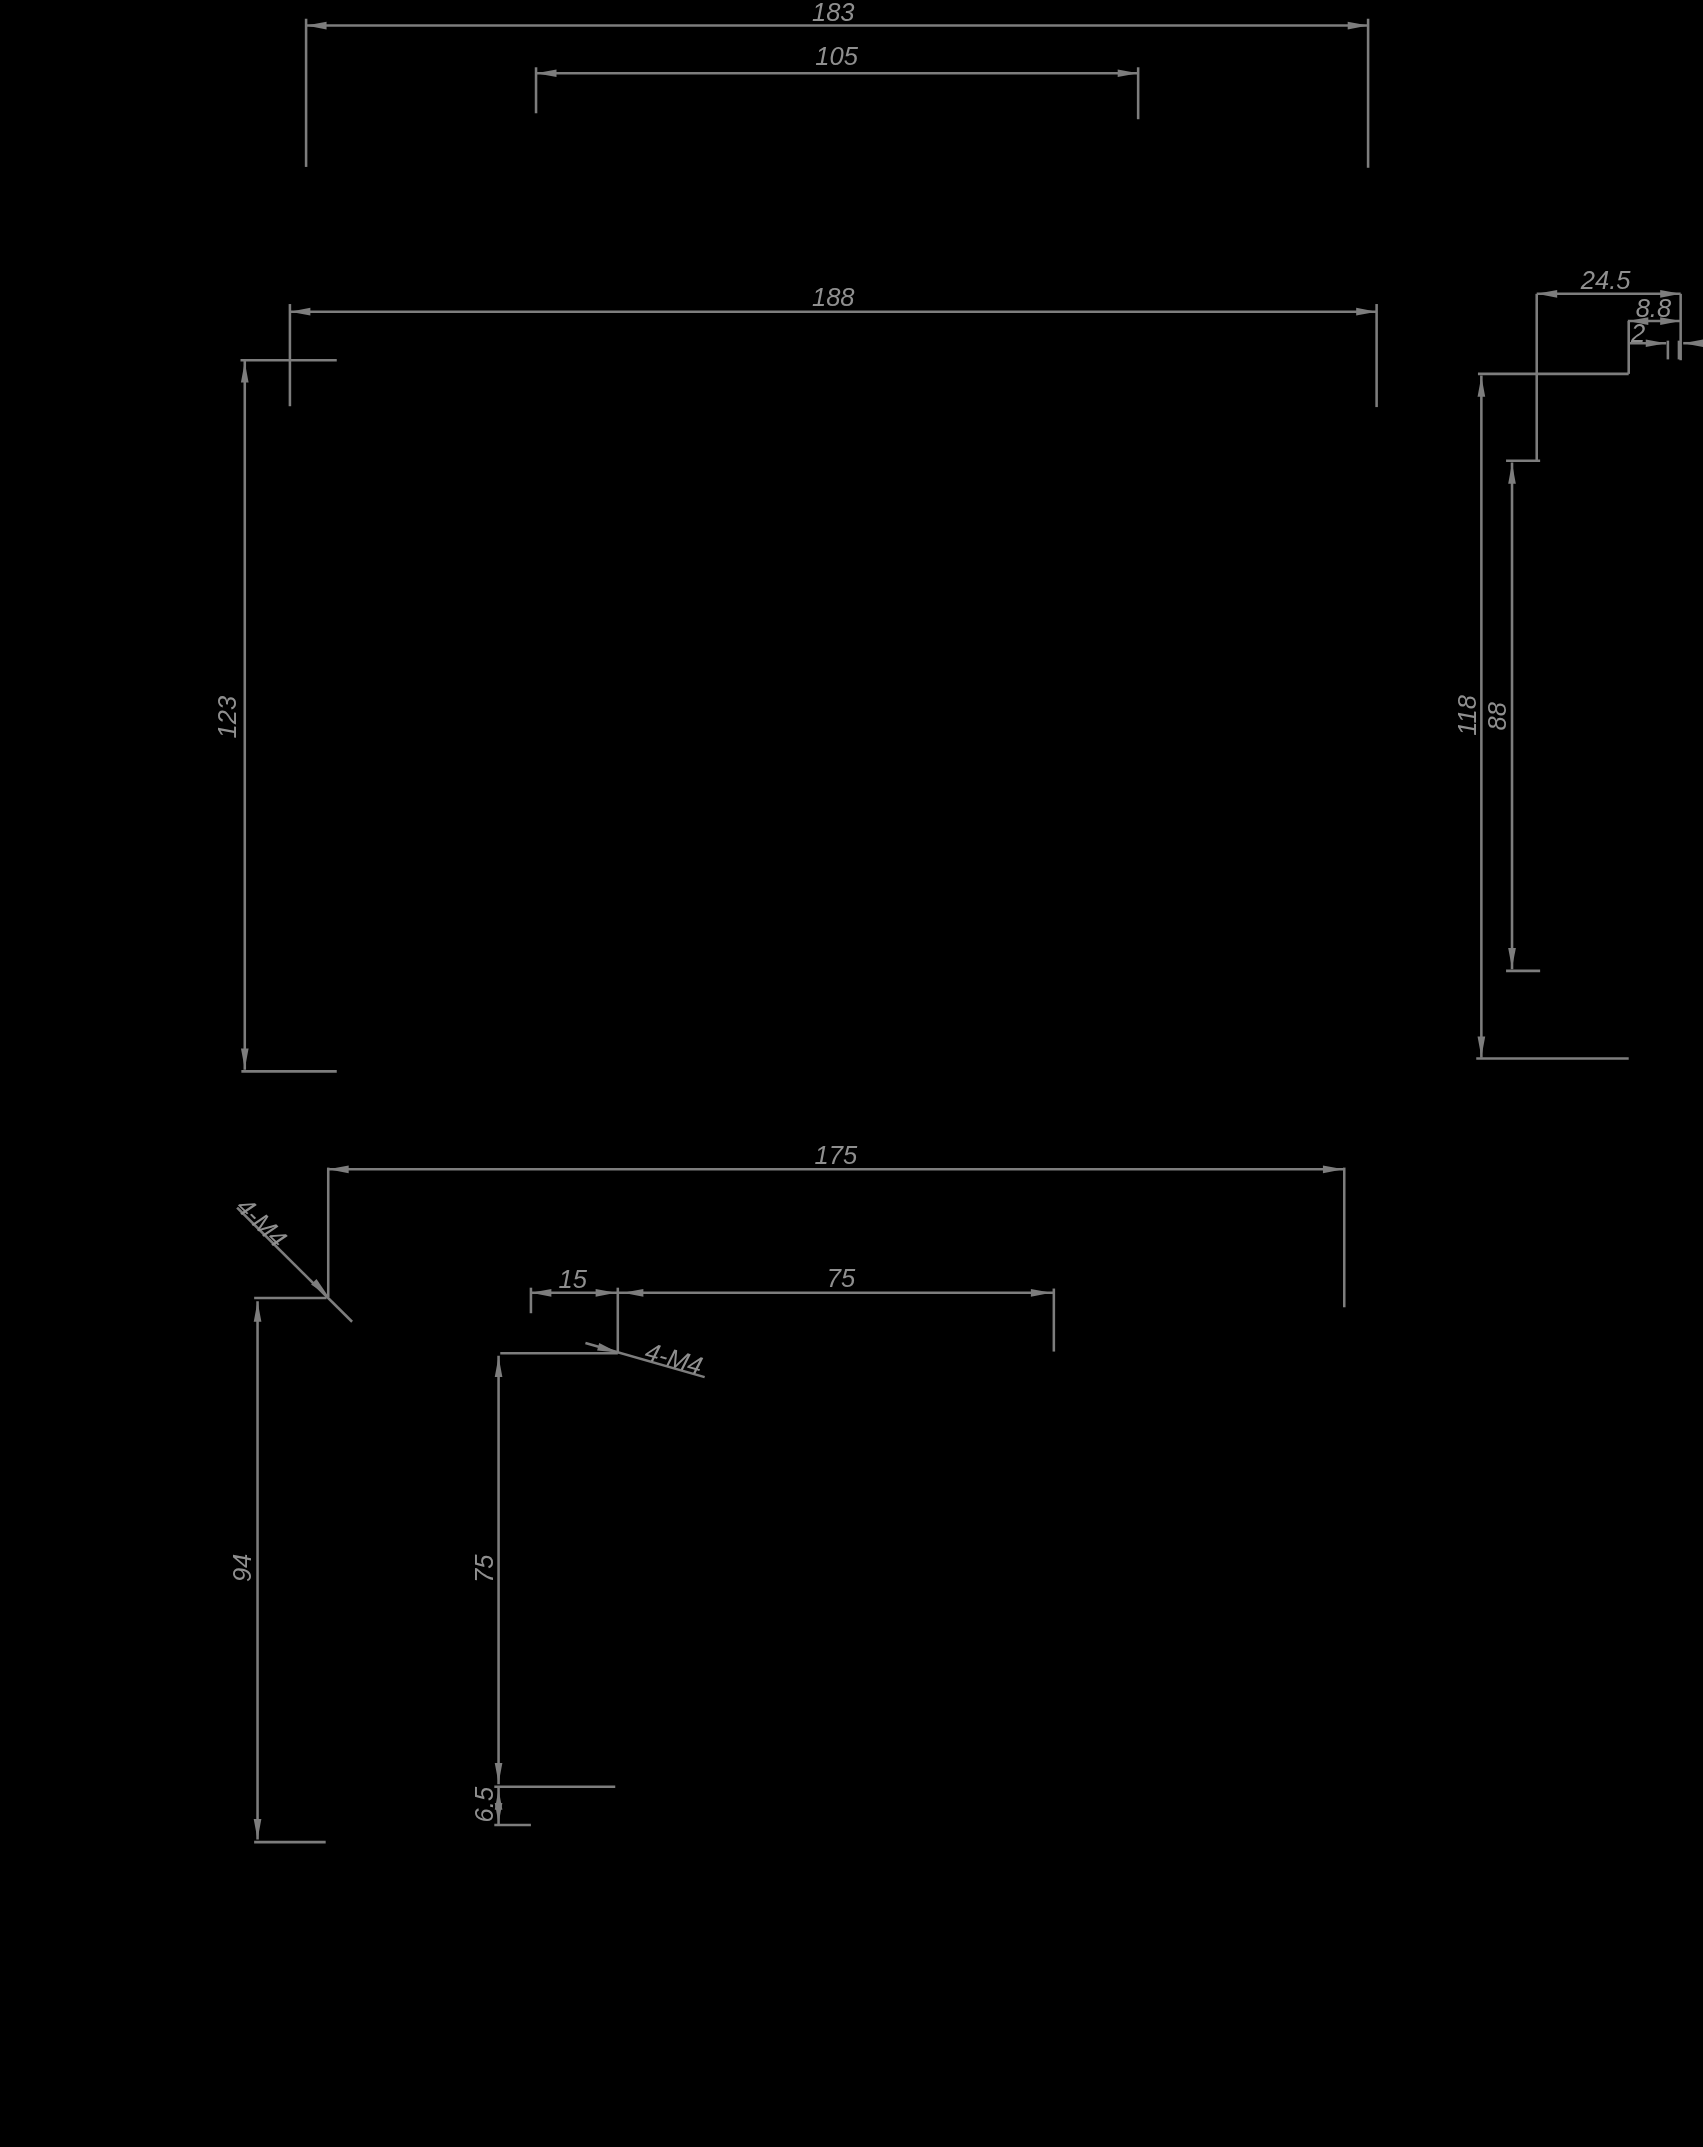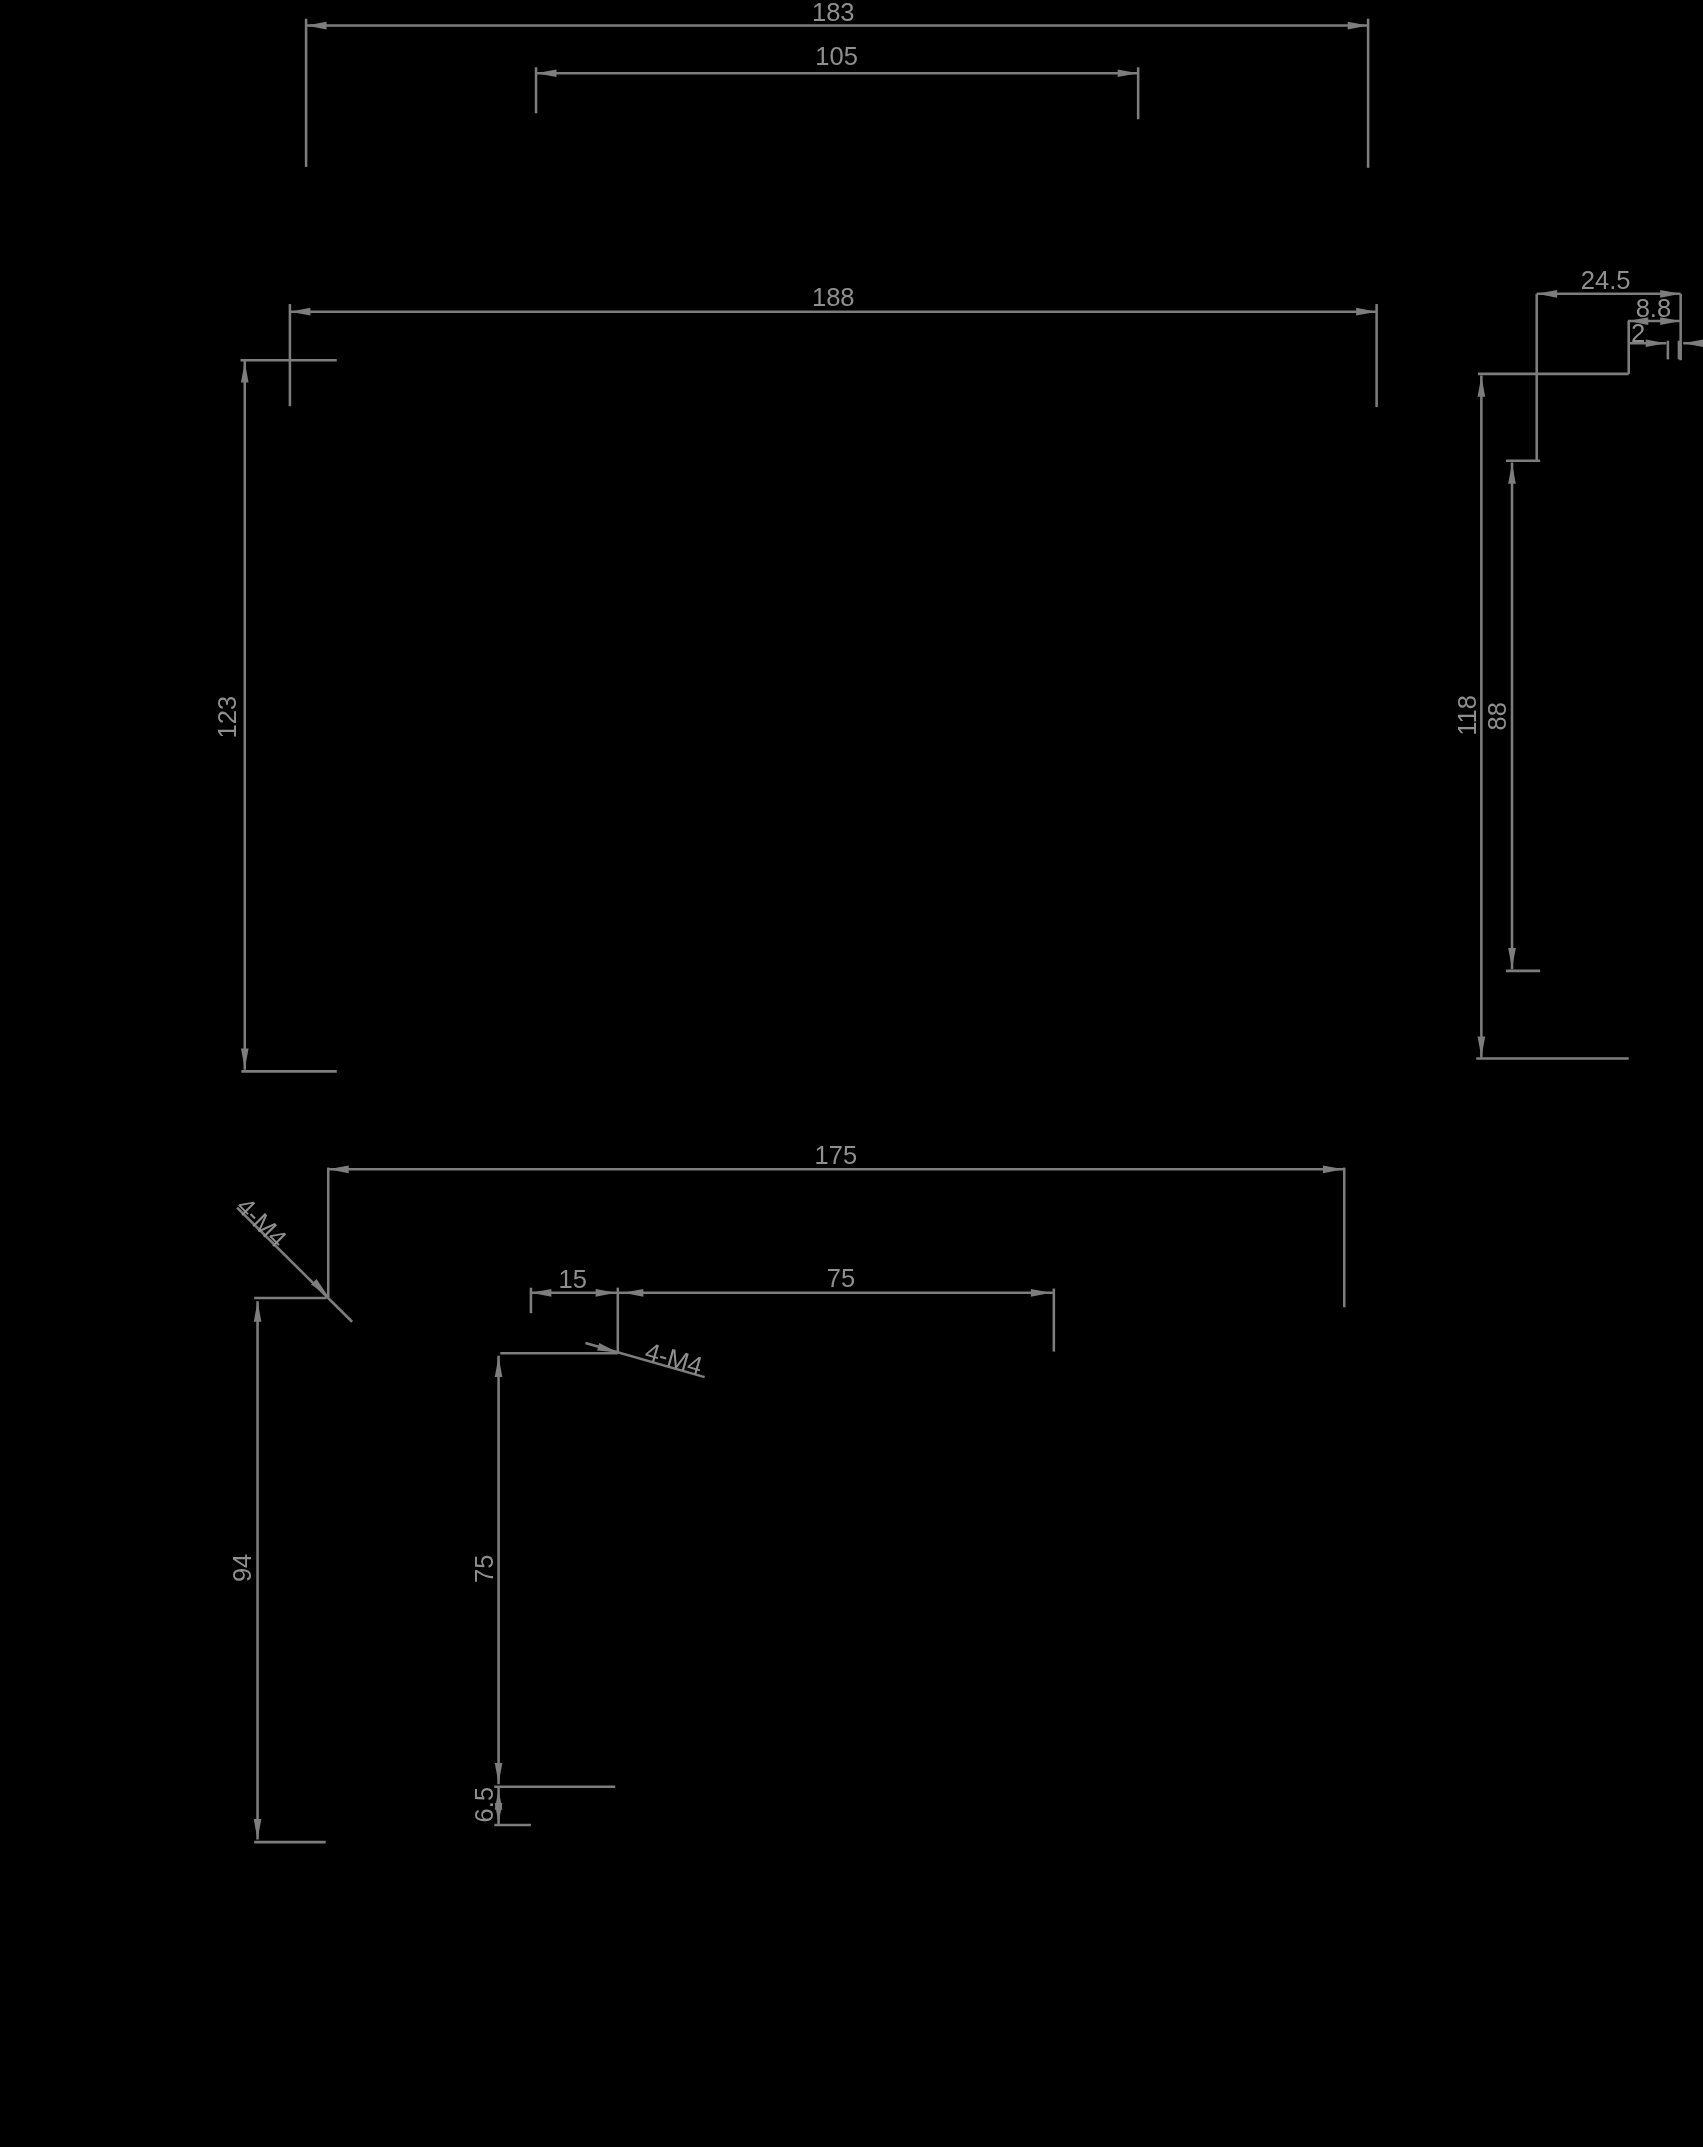--- a/index.html
+++ b/index.html
@@ -1,16 +1,16 @@
 <!DOCTYPE html>
 <html style="font-size:13.6px"><head>
 <meta charset="utf-8">
 <style>
   html,body{margin:0;padding:0;background:#000;}
-  .stage{position:relative;width:1704px;height:2147px;background:#000;overflow:hidden;}
+  .stage{position:relative;width:1704px;height:2147px;background:#000;overflow:hidden;font-style:italic;}
   svg{display:block;}
   text{font-family:"Liberation Sans","DejaVu Sans",sans-serif;}
 </style>
 </head>
 <body>
 
 <div class="stage">
   <svg width="1704" height="2147" viewBox="0 0 2000 2521" xmlns="http://www.w3.org/2000/svg" style="background: rgb(0, 0, 0);">
       <line x1="359" y1="30" x2="1606" y2="30" stroke="#7d7d7d" stroke-width="3"></line>
       <line x1="359" y1="22" x2="359" y2="196" stroke="#7d7d7d" stroke-width="3"></line>

